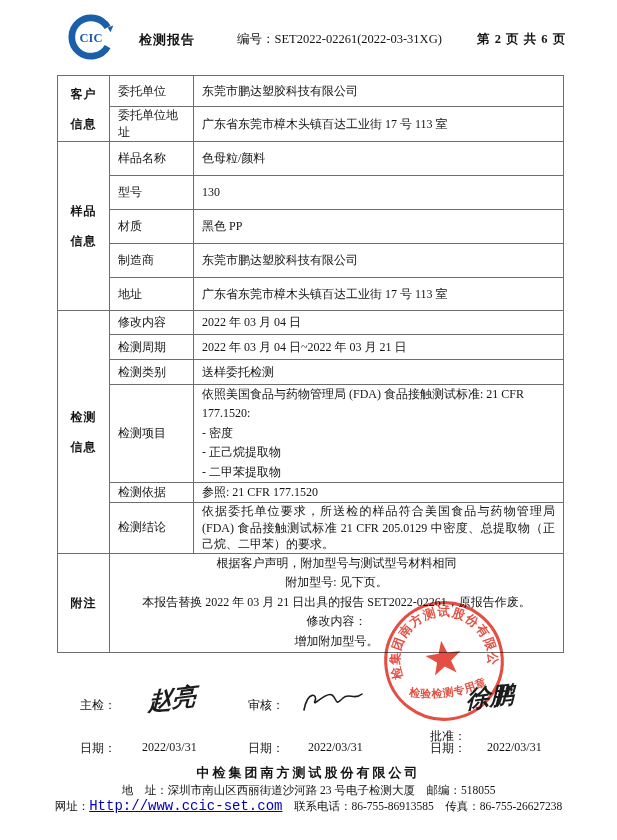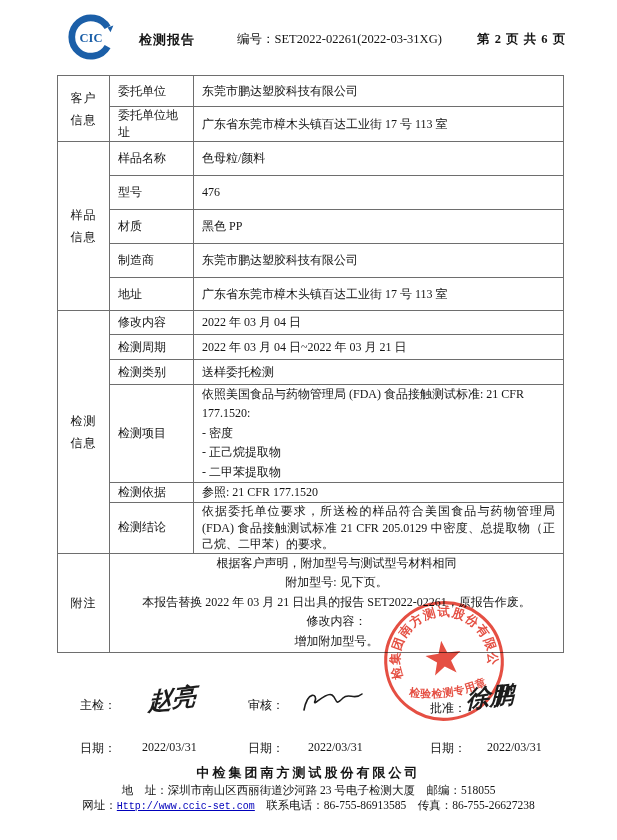--- a/index.html
+++ b/index.html
@@ -12,21 +12,21 @@
   .logo { position:absolute; left:62px; top:13px; width:58px; height:48px; }
   .hdr-title { position:absolute; left:139px; top:31px; font-size:13px; font-weight:bold; letter-spacing:1px; }
   .hdr-no { position:absolute; left:237px; top:31px; font-size:12.5px; font-weight:normal; }
   .hdr-page { position:absolute; left:477px; top:31px; font-size:12.5px; font-weight:bold; letter-spacing:1px;text-align:right; }
   
   table.report {
     position:absolute; left:57px; top:75px; width:507px;
     border-collapse:collapse; table-layout:fixed; font-size:12px;
   }
   table.report td { border:1px solid #6e6e6e; padding:0 8px; vertical-align:middle; overflow:hidden; }
-  td.sec { text-align:center; white-space:pre-line; line-height:22px; padding:0; letter-spacing:1px; }
+  td.sec { text-align:center; white-space:pre-line; line-height:30px; padding:0; letter-spacing:1px;font-weight:bold; }
   td.f { padding-left:11px; }
   td.v { padding-left:13px; }
   td.multi { white-space:pre-line; line-height:19.4px; vertical-align:top; padding-top:3px;margin-top:41px; }
   td.concl { line-height:16.5px; text-align:justify; padding:2px 10px 2px 13px; }
   td.note { white-space:pre-line; line-height:19.6px; vertical-align:top; padding-top:2px; padding-left:11px;text-align:center; }
   
   .sig-label { position:absolute; font-size:12px; }
   .sig-name {
     position:absolute; font-size:24px; font-style:italic; font-weight:bold;
     font-family:"DejaVu Serif",serif; transform:rotate(-7deg) skewX(-8deg);
@@ -38,21 +38,21 @@
     position:absolute; left:382px; top:599px; width:124px; height:124px;
     transform:rotate(-8deg); opacity:.9; z-index:5; mix-blend-mode:multiply;
   }
   
   .ft { position:absolute; left:0; right:0; text-align:center; }
   .ft-company { top:764px; font-size:13px; font-weight:bold; letter-spacing:3px; }
   .ft-address { top:783px; font-size:11.5px; }
   .ft-web { top:798px; font-size:11.5px; }
   .ft-web a, .weblink {
     color:#0000bb; text-decoration:underline; cursor:pointer;
-    font-family:"Liberation Mono","DejaVu Sans Mono",monospace; font-size:10px;
+    font-family:"Liberation Mono","DejaVu Sans Mono",monospace; font-size:14px;
   }
 </style>
 </head>
 <body>
 
 <svg class="logo" viewBox="0 0 60 50">
   <path d="M 47.3,15 A 20,20 0 1 0 47.3,35" fill="none" stroke="#1b5fa8" stroke-width="7"></path>
   <path d="M 47.3,15 l 6,-2 l -3,7 z" fill="#1b5fa8"></path>
   <text x="30" y="30" text-anchor="middle" font-size="13" font-weight="bold" fill="#1b5fa8" font-family="Liberation Serif, DejaVu Serif, serif">CIC</text>
 </svg>
@@ -82,21 +82,21 @@
   </tr>
 
   <tr style="height:34px">
     <td class="sec" rowspan="5">样品
 信息</td>
     <td class="f">样品名称</td>
     <td class="v">色母粒/颜料</td>
   </tr>
   <tr style="height:34px">
     <td class="f">型号</td>
-    <td class="v">476</td>
+    <td class="v">130</td>
   </tr>
   <tr style="height:34px">
     <td class="f">材质</td>
     <td class="v">黑色 PP</td>
   </tr>
   <tr style="height:34px">
     <td class="f">制造商</td>
     <td class="v">东莞市鹏达塑胶科技有限公司</td>
   </tr>
   <tr style="height:33px">
@@ -162,21 +162,21 @@
 </svg>
 
 <div class="sig-label" style="left:80px; top:697px;">主检：</div>
 <div class="sig-name" style="left:148px; top:683px;">赵亮</div>
 
 <div class="sig-label" style="left:248px; top:697px;">审核：</div>
 <svg class="sig-squiggle" style="left:296px; top:686px;" width="72" height="30">
   <path d="M8,24 C12,4 22,8 19,15 C16,22 30,5 36,9 C42,13 38,21 47,12 C53,6 58,15 66,8" fill="none" stroke="#1c1c1c" stroke-width="1.6" stroke-linecap="round"></path>
 </svg>
 
-<div class="sig-label" style="left:430px; top:700px; z-index:6;">批准：</div>
+<div class="sig-label" style="left:430px; top:728px; z-index:6;">批准：</div>
 <div class="sig-name" style="left:466px; top:681px;">徐鹏</div>
 
 <div class="sig-label" style="left:80px;  top:740px;">日期：</div>
 <div class="sig-label" style="left:142px; top:740px;">2022/03/31</div>
 <div class="sig-label" style="left:248px; top:740px;">日期：</div>
 <div class="sig-label" style="left:308px; top:740px;">2022/03/31</div>
 <div class="sig-label" style="left:430px; top:740px;">日期：</div>
 <div class="sig-label" style="left:487px; top:740px;">2022/03/31</div>
 
 <div class="ft ft-company">中检集团南方测试股份有限公司</div>

